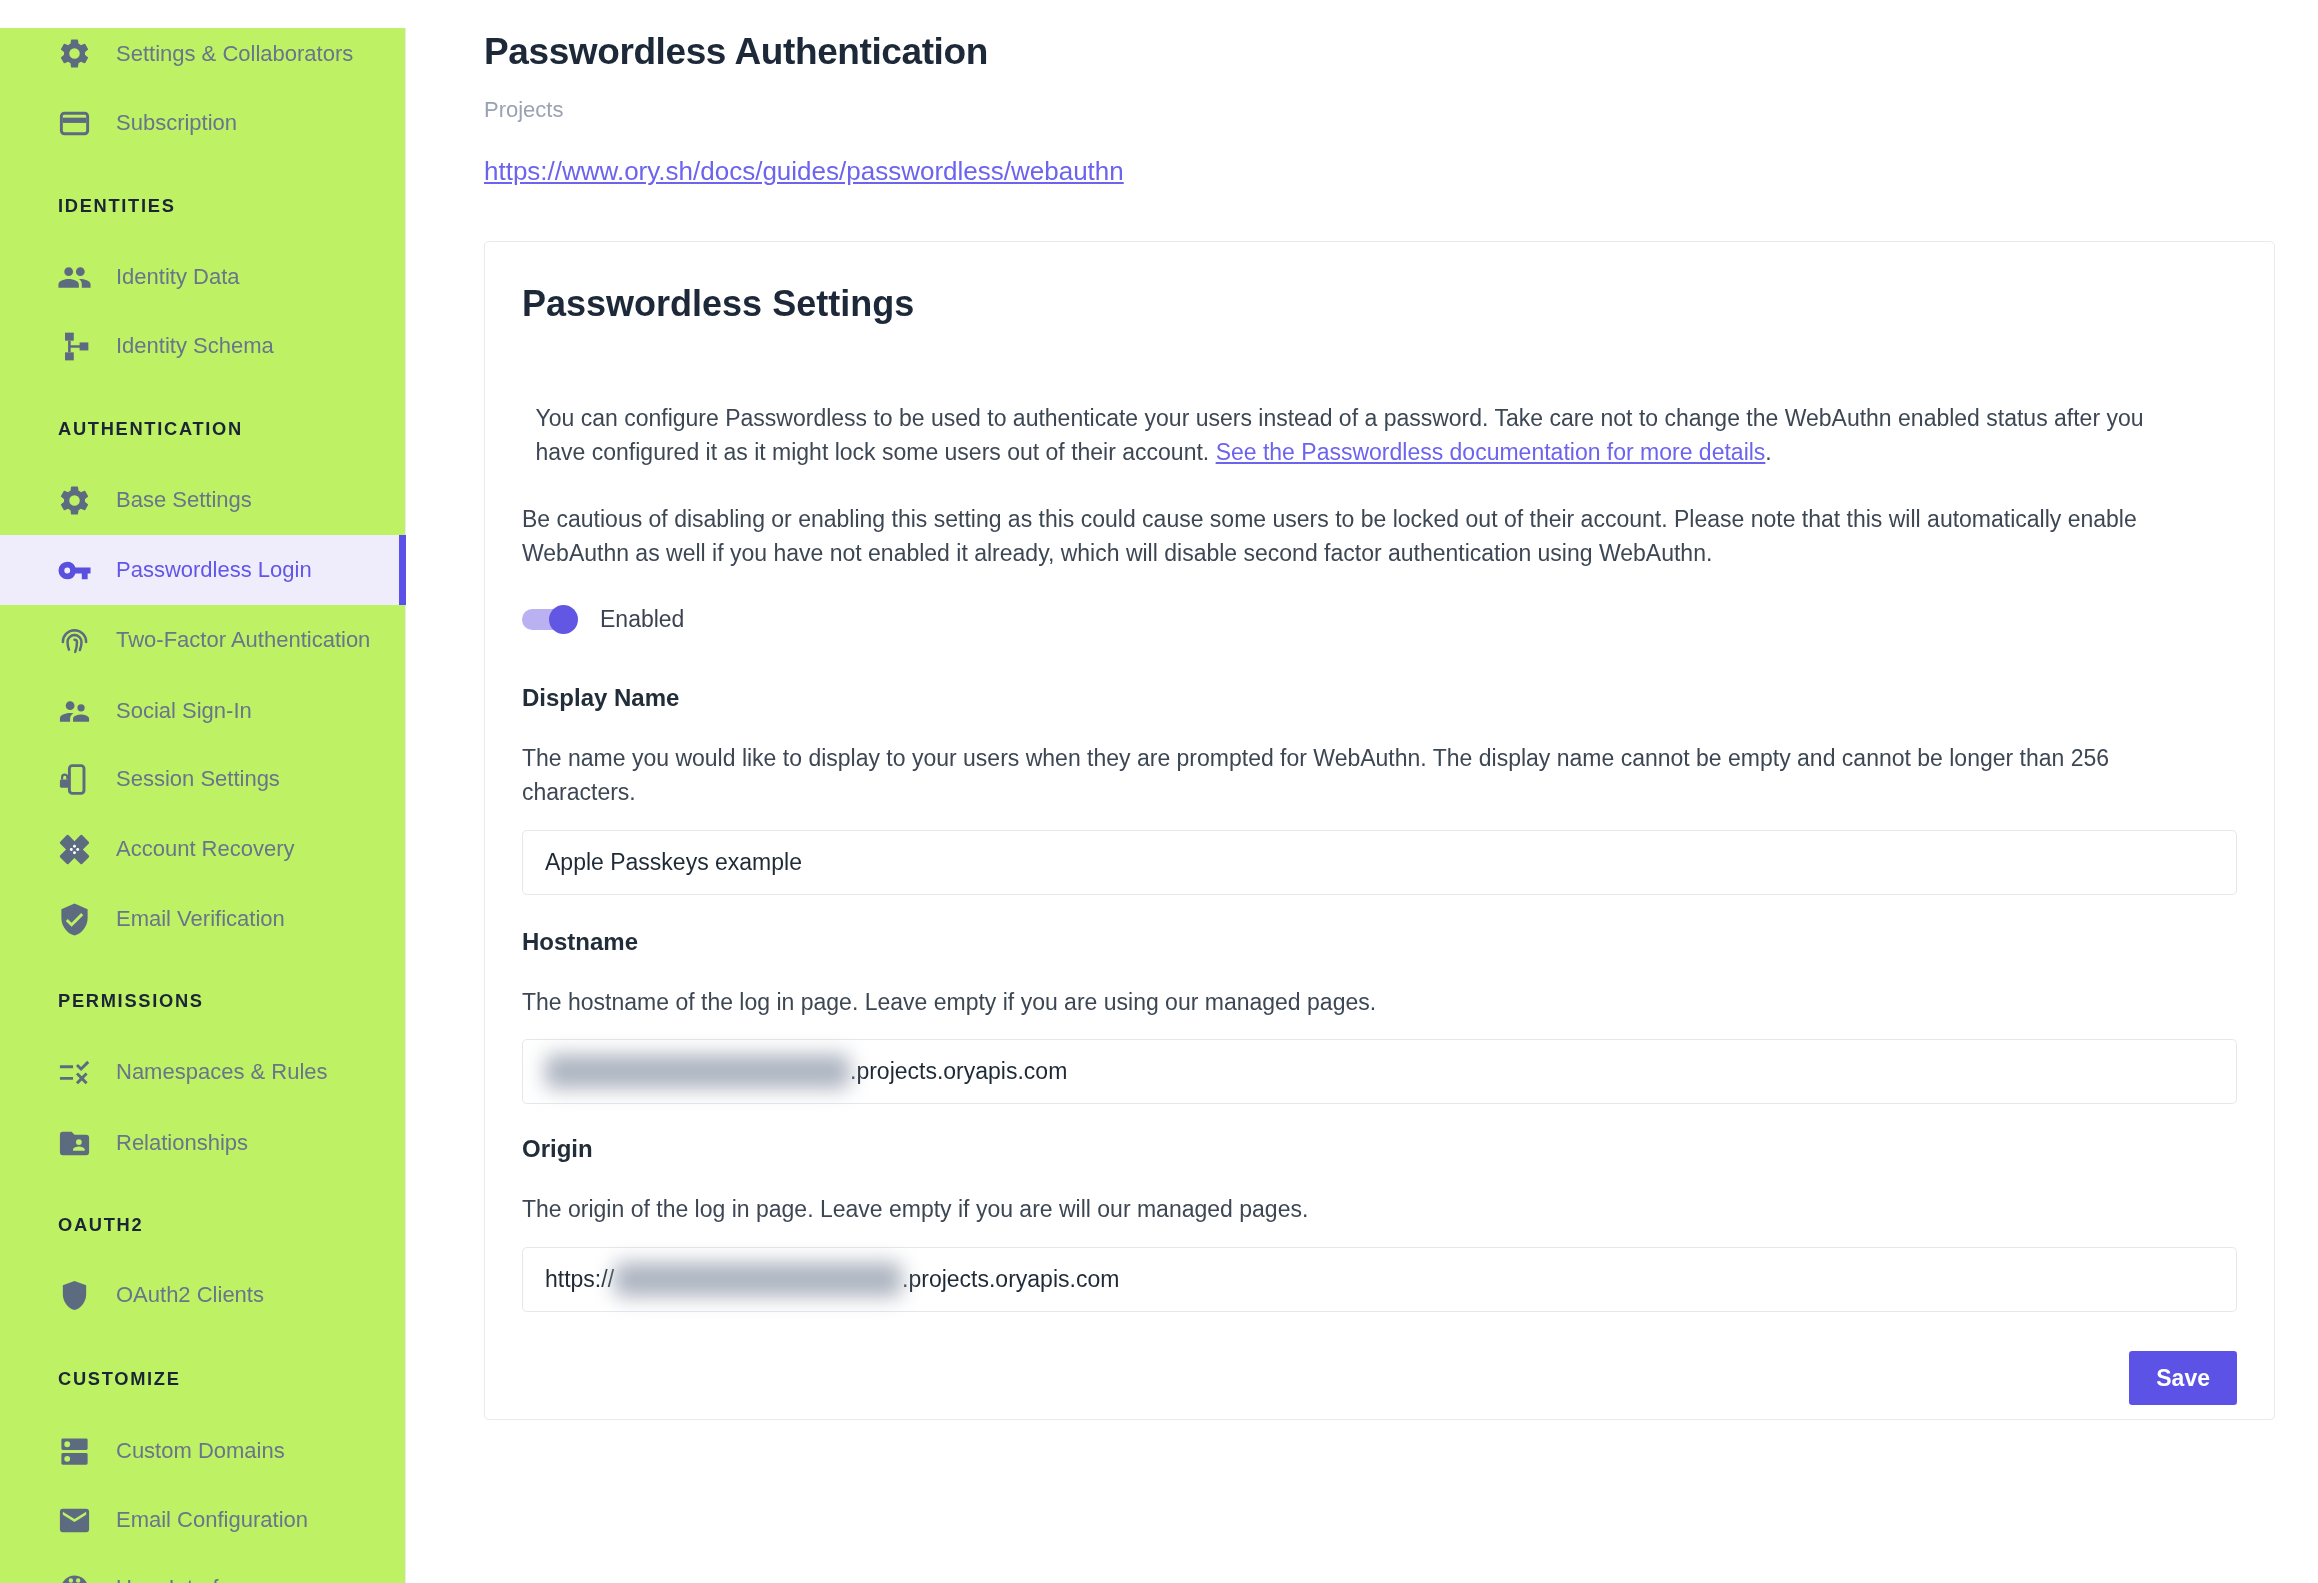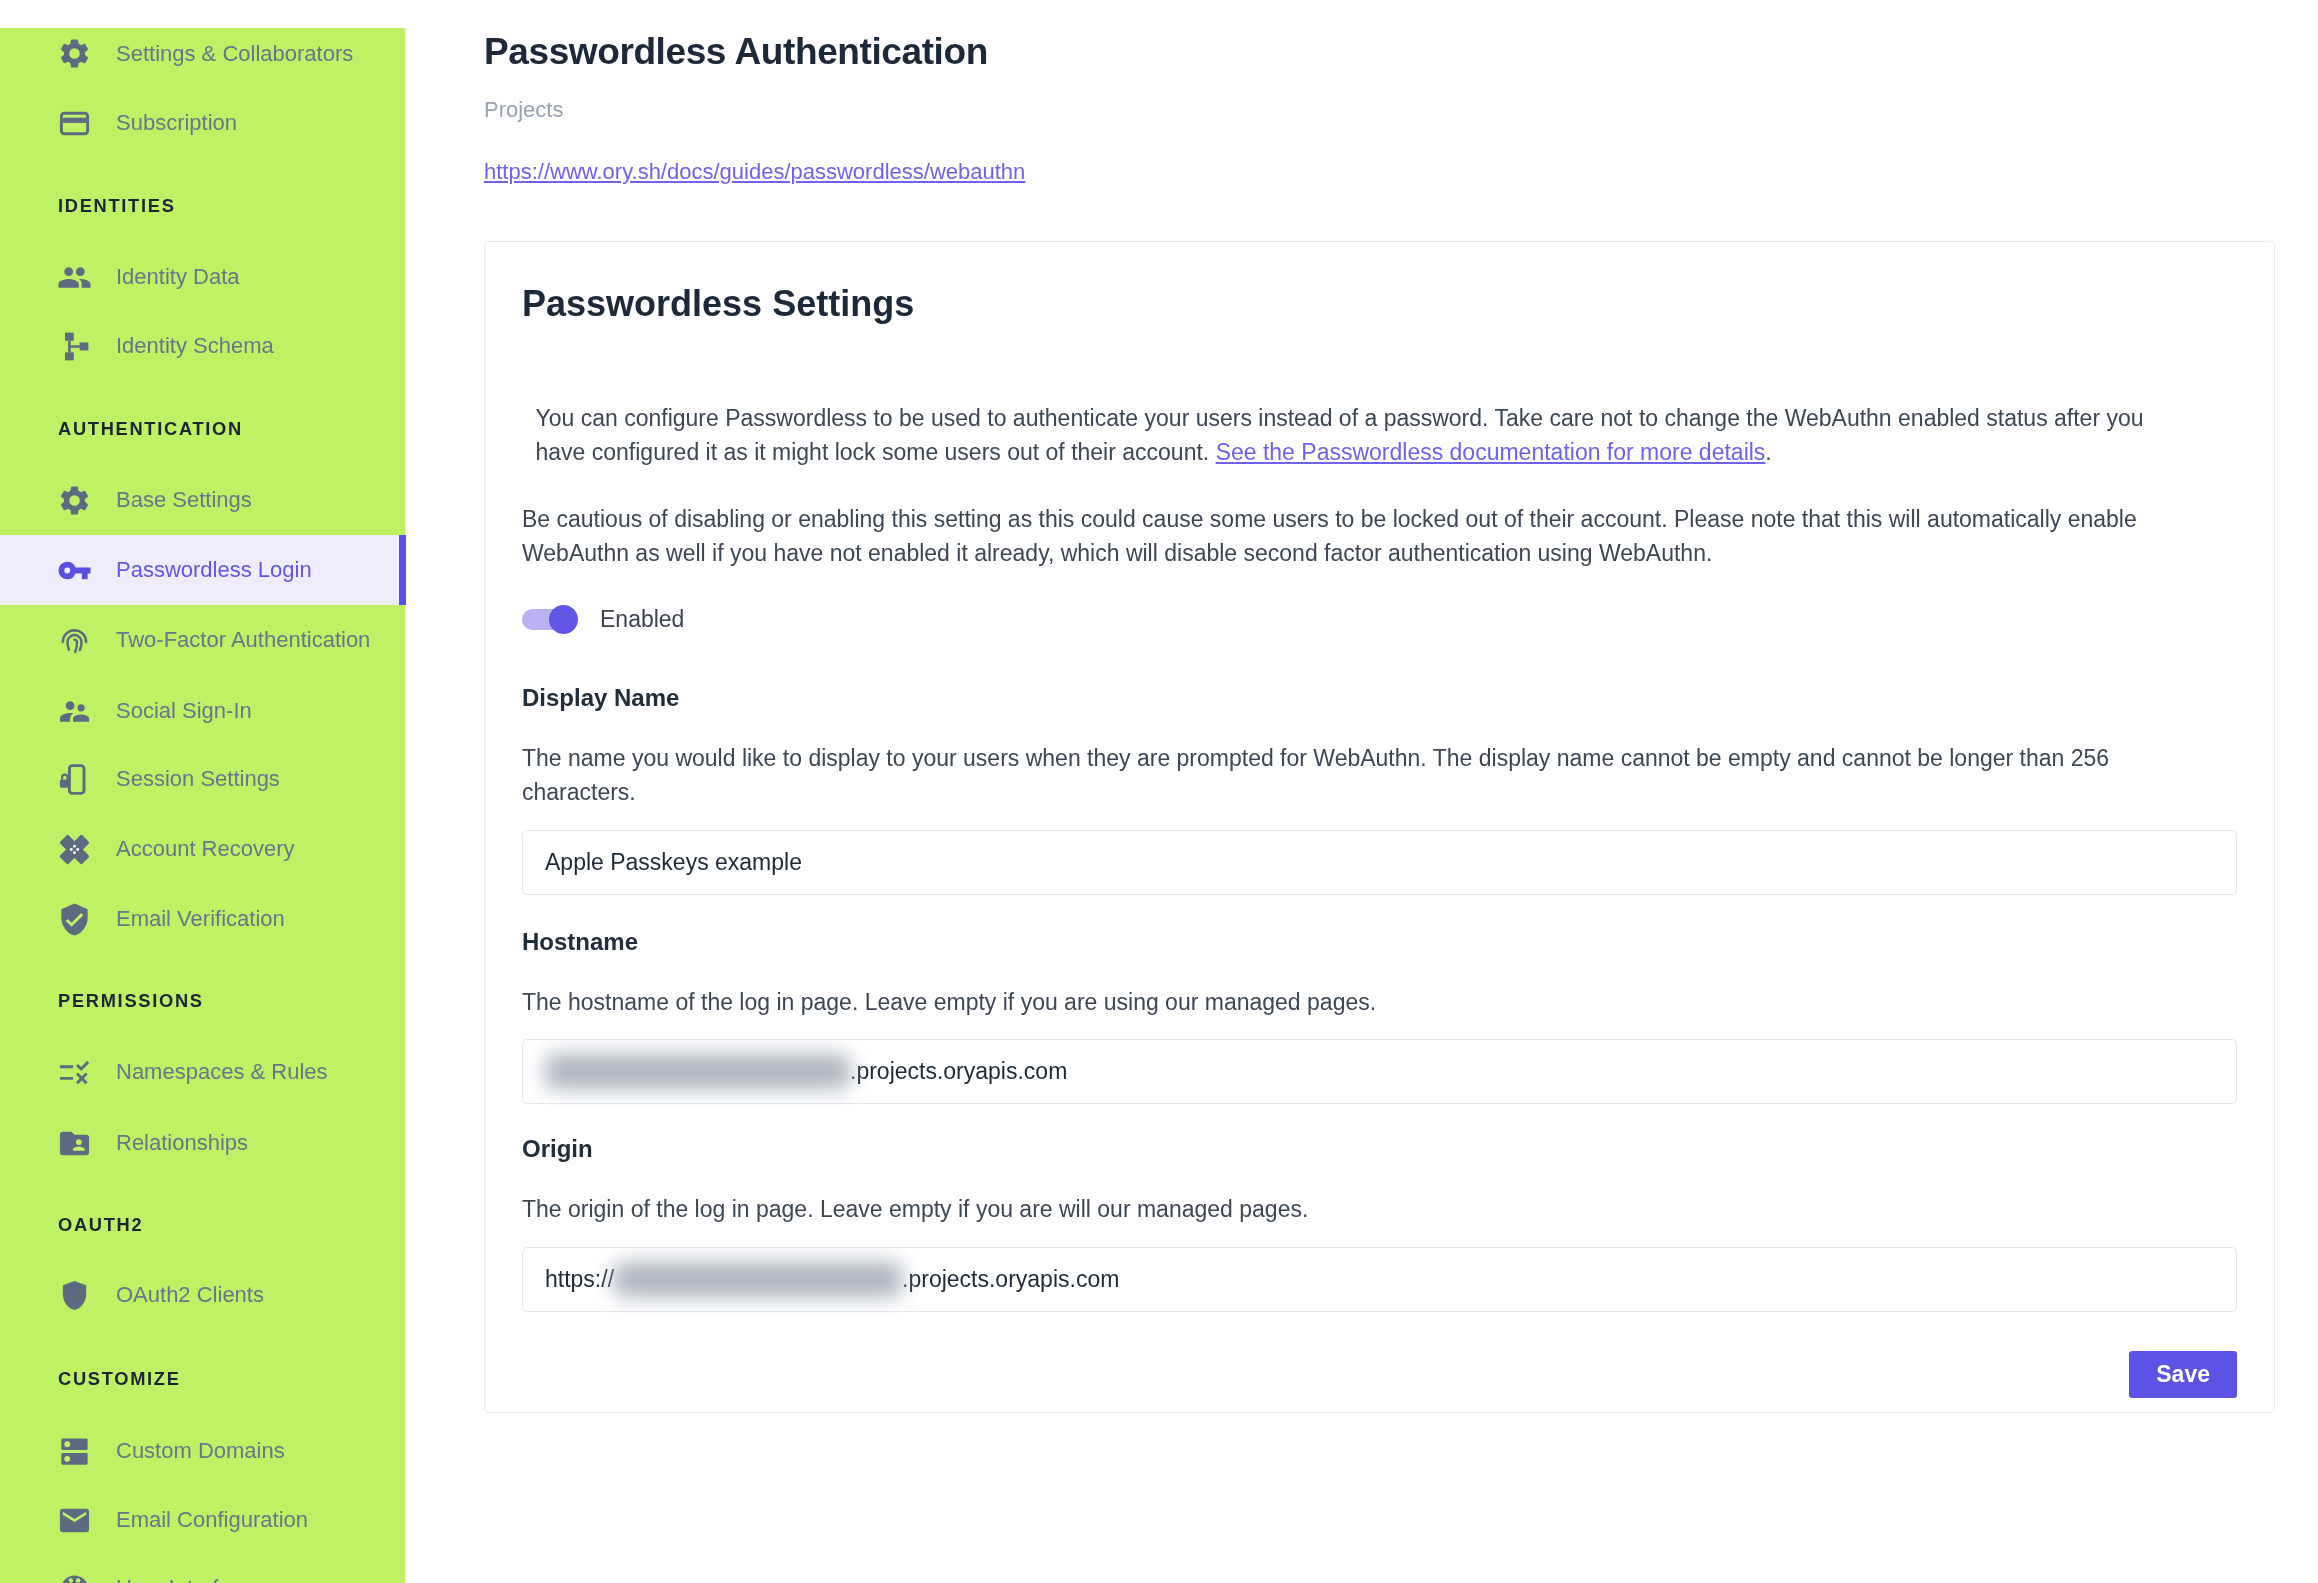--- a/index.html
+++ b/index.html
@@ -18,21 +18,21 @@
                  font-size:22px;color:#68758a;white-space:nowrap;}
   .nav-item.active{background:#efedfb;}
   .nav-item.active::after{content:"";position:absolute;right:0;top:0;width:7.2px;height:100%;background:#5b51e8;}
   .nav-item.active .lbl{color:#6156e8;font-weight:500;}
   .nav-item.active .ic{color:#5b4fe0;}
 
   
   .main{position:absolute;left:406px;top:0;width:1913px;padding-left:78px;box-sizing:content-box;}
   h1{margin:29px 0 0;font-size:37px;line-height:45px;font-weight:700;color:#1d2939;letter-spacing:-0.4px;}
   .breadcrumb{margin-top:22px;font-size:22px;line-height:27px;color:#98a2b3;}
-  .doc-link{display:inline-block;margin-top:35px;font-size:22px;line-height:27px;
+  .doc-link{display:inline-block;margin-top:35px;font-size:26px;line-height:27px;
             color:#6c63ee;text-decoration:underline;cursor:pointer;text-align:right;}
 
   .card{margin-top:56px;width:1791px;box-sizing:border-box;background:#fff;
         border:1.6px solid #e7eaee;border-radius:4.8px;padding:42px 37px 13.5px;}
   .card h2{margin:0;font-size:36px;line-height:40px;font-weight:700;color:#1d2939;}
   .intro{margin:77px 0 0 13.5px;width:1654px;font-size:23px;line-height:34px;color:#3d4754;}
   .inline-link{color:#6c63ee;text-decoration:underline;cursor:pointer;}
   .sec-title{margin:49px 0 0;font-size:24px;line-height:29px;font-weight:700;color:#222d3a;}
   .sec-title.mt40{margin-top:32px;}
   .sec-title.mt38{margin-top:30px;}
@@ -48,21 +48,21 @@
   .text-input{display:block;margin:20.7px 0 0;width:100%;height:65px;box-sizing:border-box;
               border:1.6px solid #e4e7ec;border-radius:4.8px;background:#fff;padding:0 22px;
               font-family:"Liberation Sans", sans-serif;font-size:23px;color:#1f2a37;outline:none;}
   .text-input.fake{display:flex;align-items:center;}
   .redacted{display:inline-block;height:35px;border-radius:8px;background:#aeb5c1;
             filter:blur(10.3px);flex:0 0 auto;}
   .redacted.w-host{width:305px;}
   .redacted.w-origin{width:288px;}
 
   .save-row{margin-top:39px;display:flex;justify-content:flex-end;}
-  .save-btn{height:47px;padding:0 27px;border:none;border-radius:3.2px;background:#5c52e6;
+  .save-btn{height:54px;padding:0 27px;border:none;border-radius:3.2px;background:#5c52e6;
             color:#fff;font-family:"Liberation Sans", sans-serif;font-size:23px;font-weight:700;cursor:pointer;}
 </style>
 </head>
 <body>
 
 <div class="page">
 
   <aside class="sidebar">
       <div class="nav-item" style="top: -9.5px;">
         <span class="ic">

